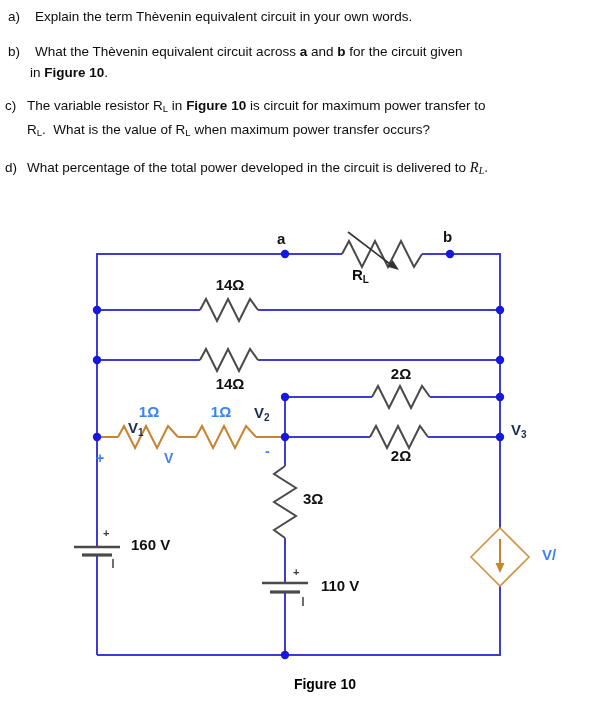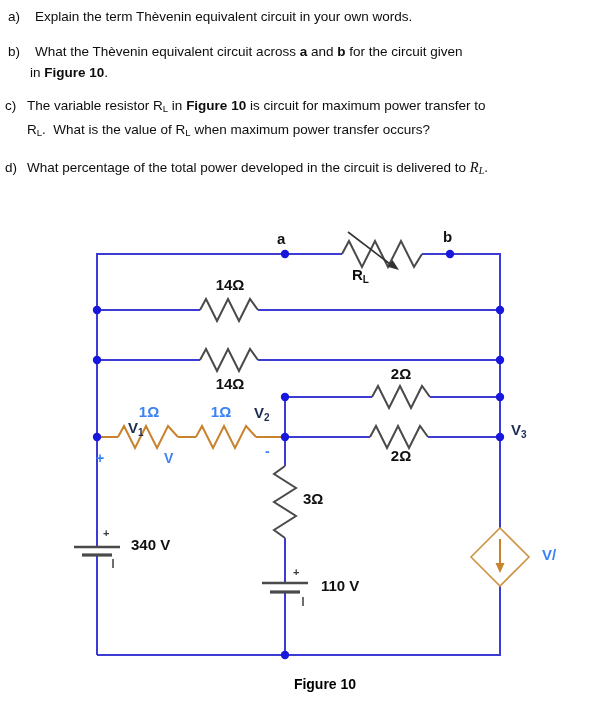--- a/index.html
+++ b/index.html
@@ -130,21 +130,21 @@
 
     <div class="lbl navy" style="left:88px;top:419px;margin-left:40px;"><span>V</span><sub>1</sub></div>
     <div class="lbl navy" style="left:254px;top:404px;"><span>V</span><sub>2</sub></div>
     <div class="lbl navy" style="left:511px;top:421px;"><span>V</span><sub>3</sub></div>
 
     <div class="lbl orange" style="left:96px;top:450px;font-size:14px;">+</div>
     <div class="lbl orange" style="left:164px;top:450px;font-size:14px;">V</div>
     <div class="lbl orange" style="left:265px;top:443px;font-size:14px;">-</div>
 
     <div class="lbl small" style="left:103px;top:527px;">+</div>
-    <div class="lbl" style="left:131px;top:536px;">340 V</div>
+    <div class="lbl" style="left:131px;top:536px;">160 V</div>
     <div class="lbl small" style="left:293px;top:566px;">+</div>
     <div class="lbl" style="left:321px;top:577px;">110 V</div>
 
     <div class="lbl orange" style="left:542px;top:546px;">V/8</div>
 
     <div class="caption center" style="left:240px;top:676px;width:170px;">Figure 10</div>
   </div>
 </div>
 
 </body></html>

